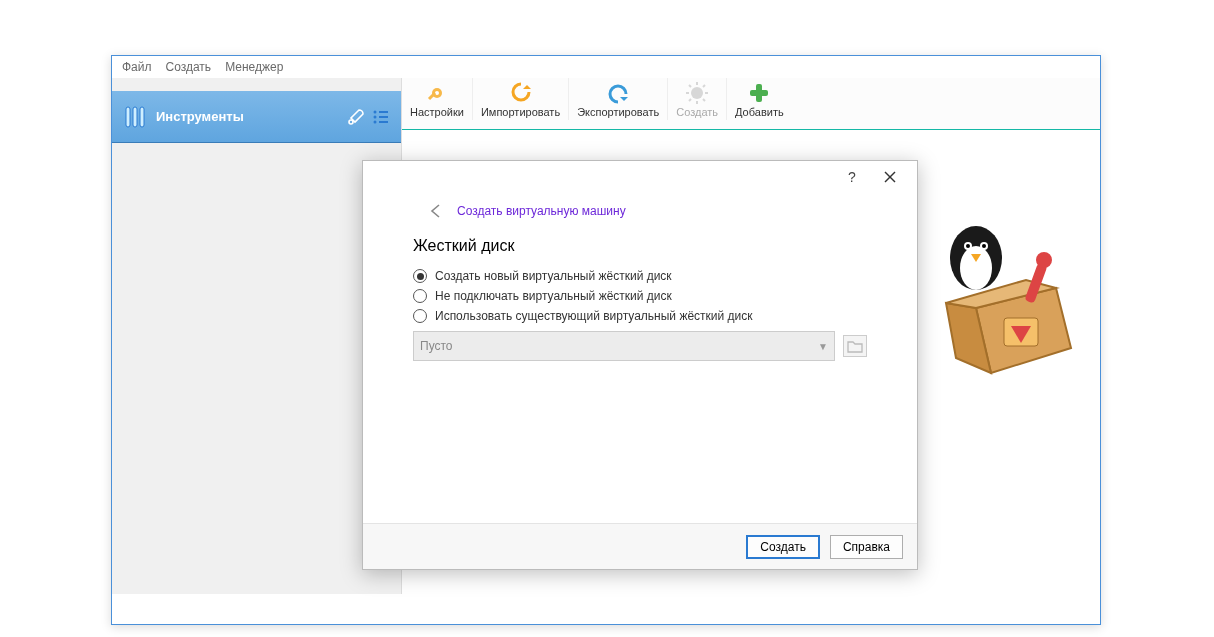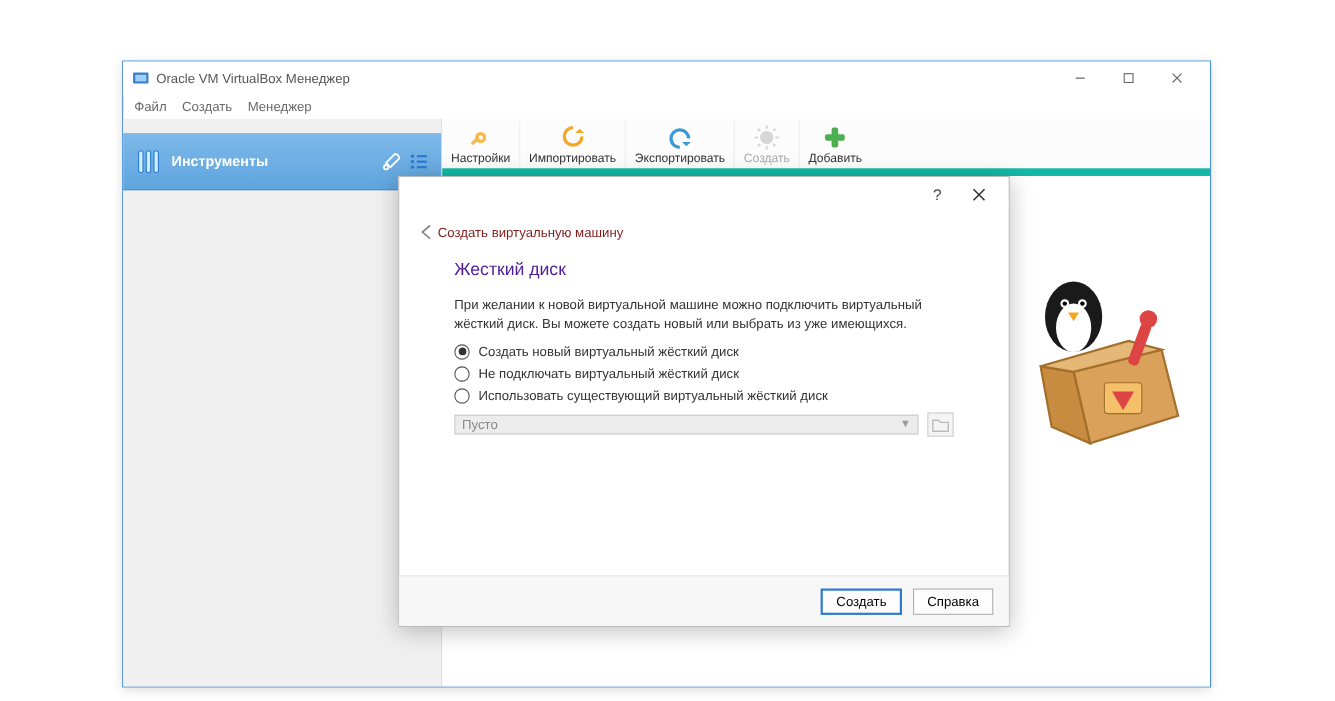--- a/index.html
+++ b/index.html
@@ -68,22 +68,22 @@
     color: #fff;
     gap: 8px;
     border-bottom: 1px solid #3a7cb8;
     margin-top: 13px;
   }
   .tools-strip .label { font-weight: 600; font-size: 13px; }
   .tools-strip .right-icons { margin-left: auto; display: flex; gap: 4px; align-items:center; }
   .toolbar {
     height: 52px;
     display: flex;
-    align-items: center;
-    border-bottom: 7px solid #14b8a6;
+    align-items: flex-start;
+    border-bottom: 1px solid #14b8a6;
     background: #fcfcfc;
   }
   .tool-btn {
     display: flex;
     flex-direction: column;
     align-items: center;
     justify-content: center;
     padding: 2px 8px;
     min-width: 58px;
     font-size: 11px;
@@ -128,34 +128,35 @@
   .dlg-help, .dlg-close {
     width: 38px; height: 26px;
     display: flex; align-items:center; justify-content:center;
     color: #444; font-size: 14px;
   }
   .dlg-nav {
     height: 36px;
     display: flex;
     align-items: center;
     padding: 0 16px;
-    gap: 1px;
-    color: #7f1d1d;
-    font-size: 12px;
+    gap: 12px;
+    color: #6d28d9;
+    font-size: 12px;
+    margin-left: 48px;
   }
   .dlg-nav .back { color: #888; font-size: 18px; }
   .dlg-body {
     flex: 1;
     padding: 8px 50px 12px 50px;
     color: #333;
     font-size: 12px;
     overflow: hidden;
   }
   .dlg-heading {
-    color: #4c1d95;
+    color: #000000;
     font-size: 16px;
     margin-bottom: 14px;
     font-weight: 400;
   }
   .dlg-body p { margin-bottom: 10px; line-height: 1.4; }
   .dlg-body .rec-size { font-weight: 700; }
   .radio-group { margin-top: 6px; }
   .radio-row {
     display: flex; align-items: center; gap: 8px;
     margin: 6px 0;
@@ -165,21 +166,21 @@
     display:inline-flex; align-items:center; justify-content:center;
     background:#fff;
   }
   .radio.checked::after {
     content:""; width:7px; height:7px; background:#333; border-radius:50%;
   }
   .existing-row {
     display:flex; gap:8px; align-items:center; margin-top:8px;
   }
   .combo {
-    flex:1; height:18px; background:#ececec; border:1px solid #ccc;
+    flex:1; height:30px; background:#ececec; border:1px solid #ccc;
     display:flex; align-items:center; padding:0 6px; color:#888;
     font-size:12px; justify-content:space-between;
   }
   .combo .chev { color:#999; font-size:10px; }
   .folder-btn {
     width:24px; height:22px; border:1px solid #ccc; background:#f4f4f4;
     display:flex; align-items:center; justify-content:center; color:#aaa;
   }
   .dlg-footer {
     height: 46px;
@@ -196,47 +197,20 @@
     display:flex; align-items:center; justify-content:center;
     padding: 0 12px;
   }
   .btn.primary { border: 2px solid #2a7ad1; }
   svg { display:block; }
 </style>
 </head>
 <body>
 
 <div class="main-window">
-  <div class="titlebar">
-    <span class="titlebar-icon">
-      <svg width="16" height="16" viewBox="0 0 16 16">
-        <rect x="1" y="3" width="14" height="10" rx="1" fill="#3b7fc4"></rect>
-        <rect x="3" y="5" width="10" height="6" fill="#9fd0ff"></rect>
-      </svg>
-    </span>
-    <span class="titlebar-text">Oracle VM VirtualBox Менеджер</span>
-    <div class="win-controls">
-      <div class="win-btn">
-        <svg width="10" height="10">
-            <line x1="1" y1="5" x2="9" y2="5" stroke="#666" stroke-width="1"></line>
-          </svg>
-      </div>
-      <div class="win-btn">
-        <svg width="10" height="10">
-            <rect x="1" y="1" width="8" height="8" fill="none" stroke="#666" stroke-width="1"></rect>
-          </svg>
-      </div>
-      <div class="win-btn">
-        <svg width="10" height="10">
-            <line x1="1" y1="1" x2="9" y2="9" stroke="#666"></line>
-            <line x1="9" y1="1" x2="1" y2="9" stroke="#666"></line>
-          </svg>
-      </div>
-    </div>
-  </div>
 
   <div class="menubar">
     <span>Файл</span>
     <span>Создать</span>
     <span>Менеджер</span>
   </div>
 
   <div class="content-row">
     <div class="sidebar">
       <div class="tools-strip">
@@ -366,21 +340,20 @@
   <div class="dlg-nav">
     <span class="back">
       <svg width="18" height="18" viewBox="0 0 18 18">
           <path d="M12 3 L5 9 L12 15" fill="none" stroke="#888" stroke-width="1.6"></path>
         </svg>
     </span>
     <span>Создать виртуальную машину</span>
   </div>
   <div class="dlg-body">
     <div class="dlg-heading">Жесткий диск</div>
-    <p>При желании к новой виртуальной машине можно подключить виртуальный жёсткий диск. Вы можете создать новый или выбрать из уже имеющихся.</p>
 
     <div class="radio-group">
       <div class="radio-row">
         <span class="radio checked"></span>
         <span>Создать новый виртуальный жёсткий диск</span>
       </div>
       <div class="radio-row">
         <span class="radio"></span>
         <span>Не подключать виртуальный жёсткий диск</span>
       </div>

